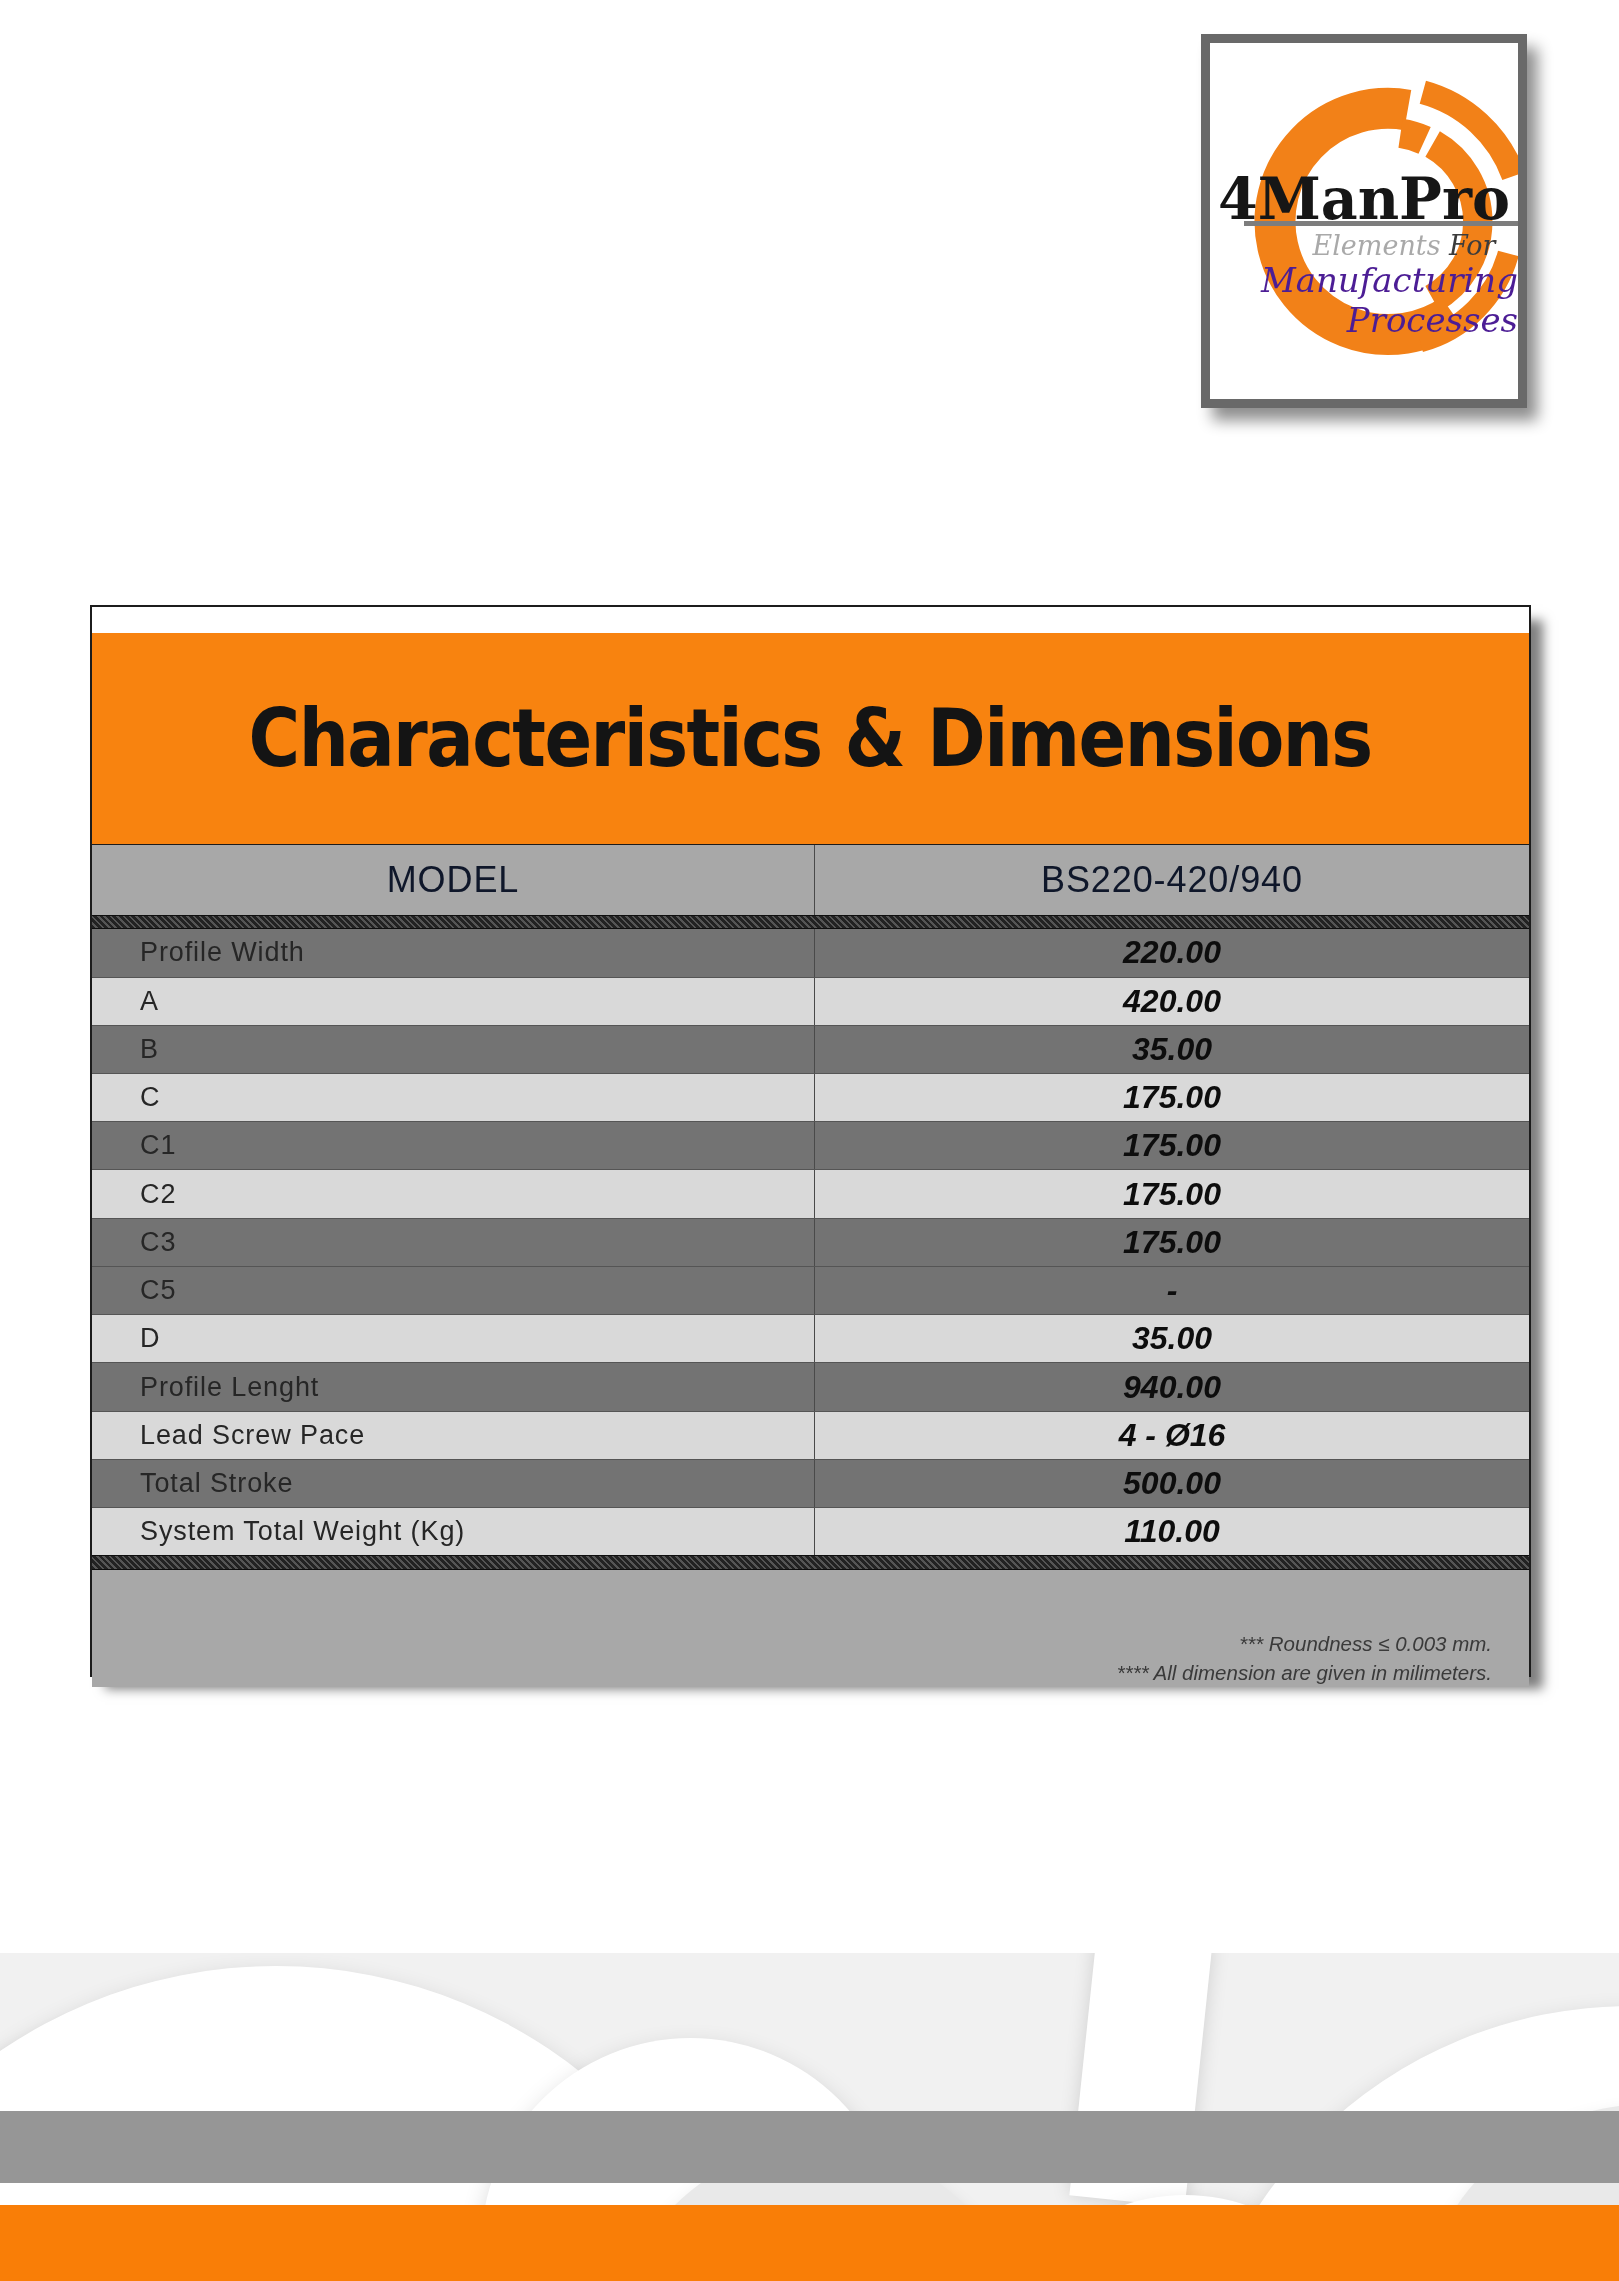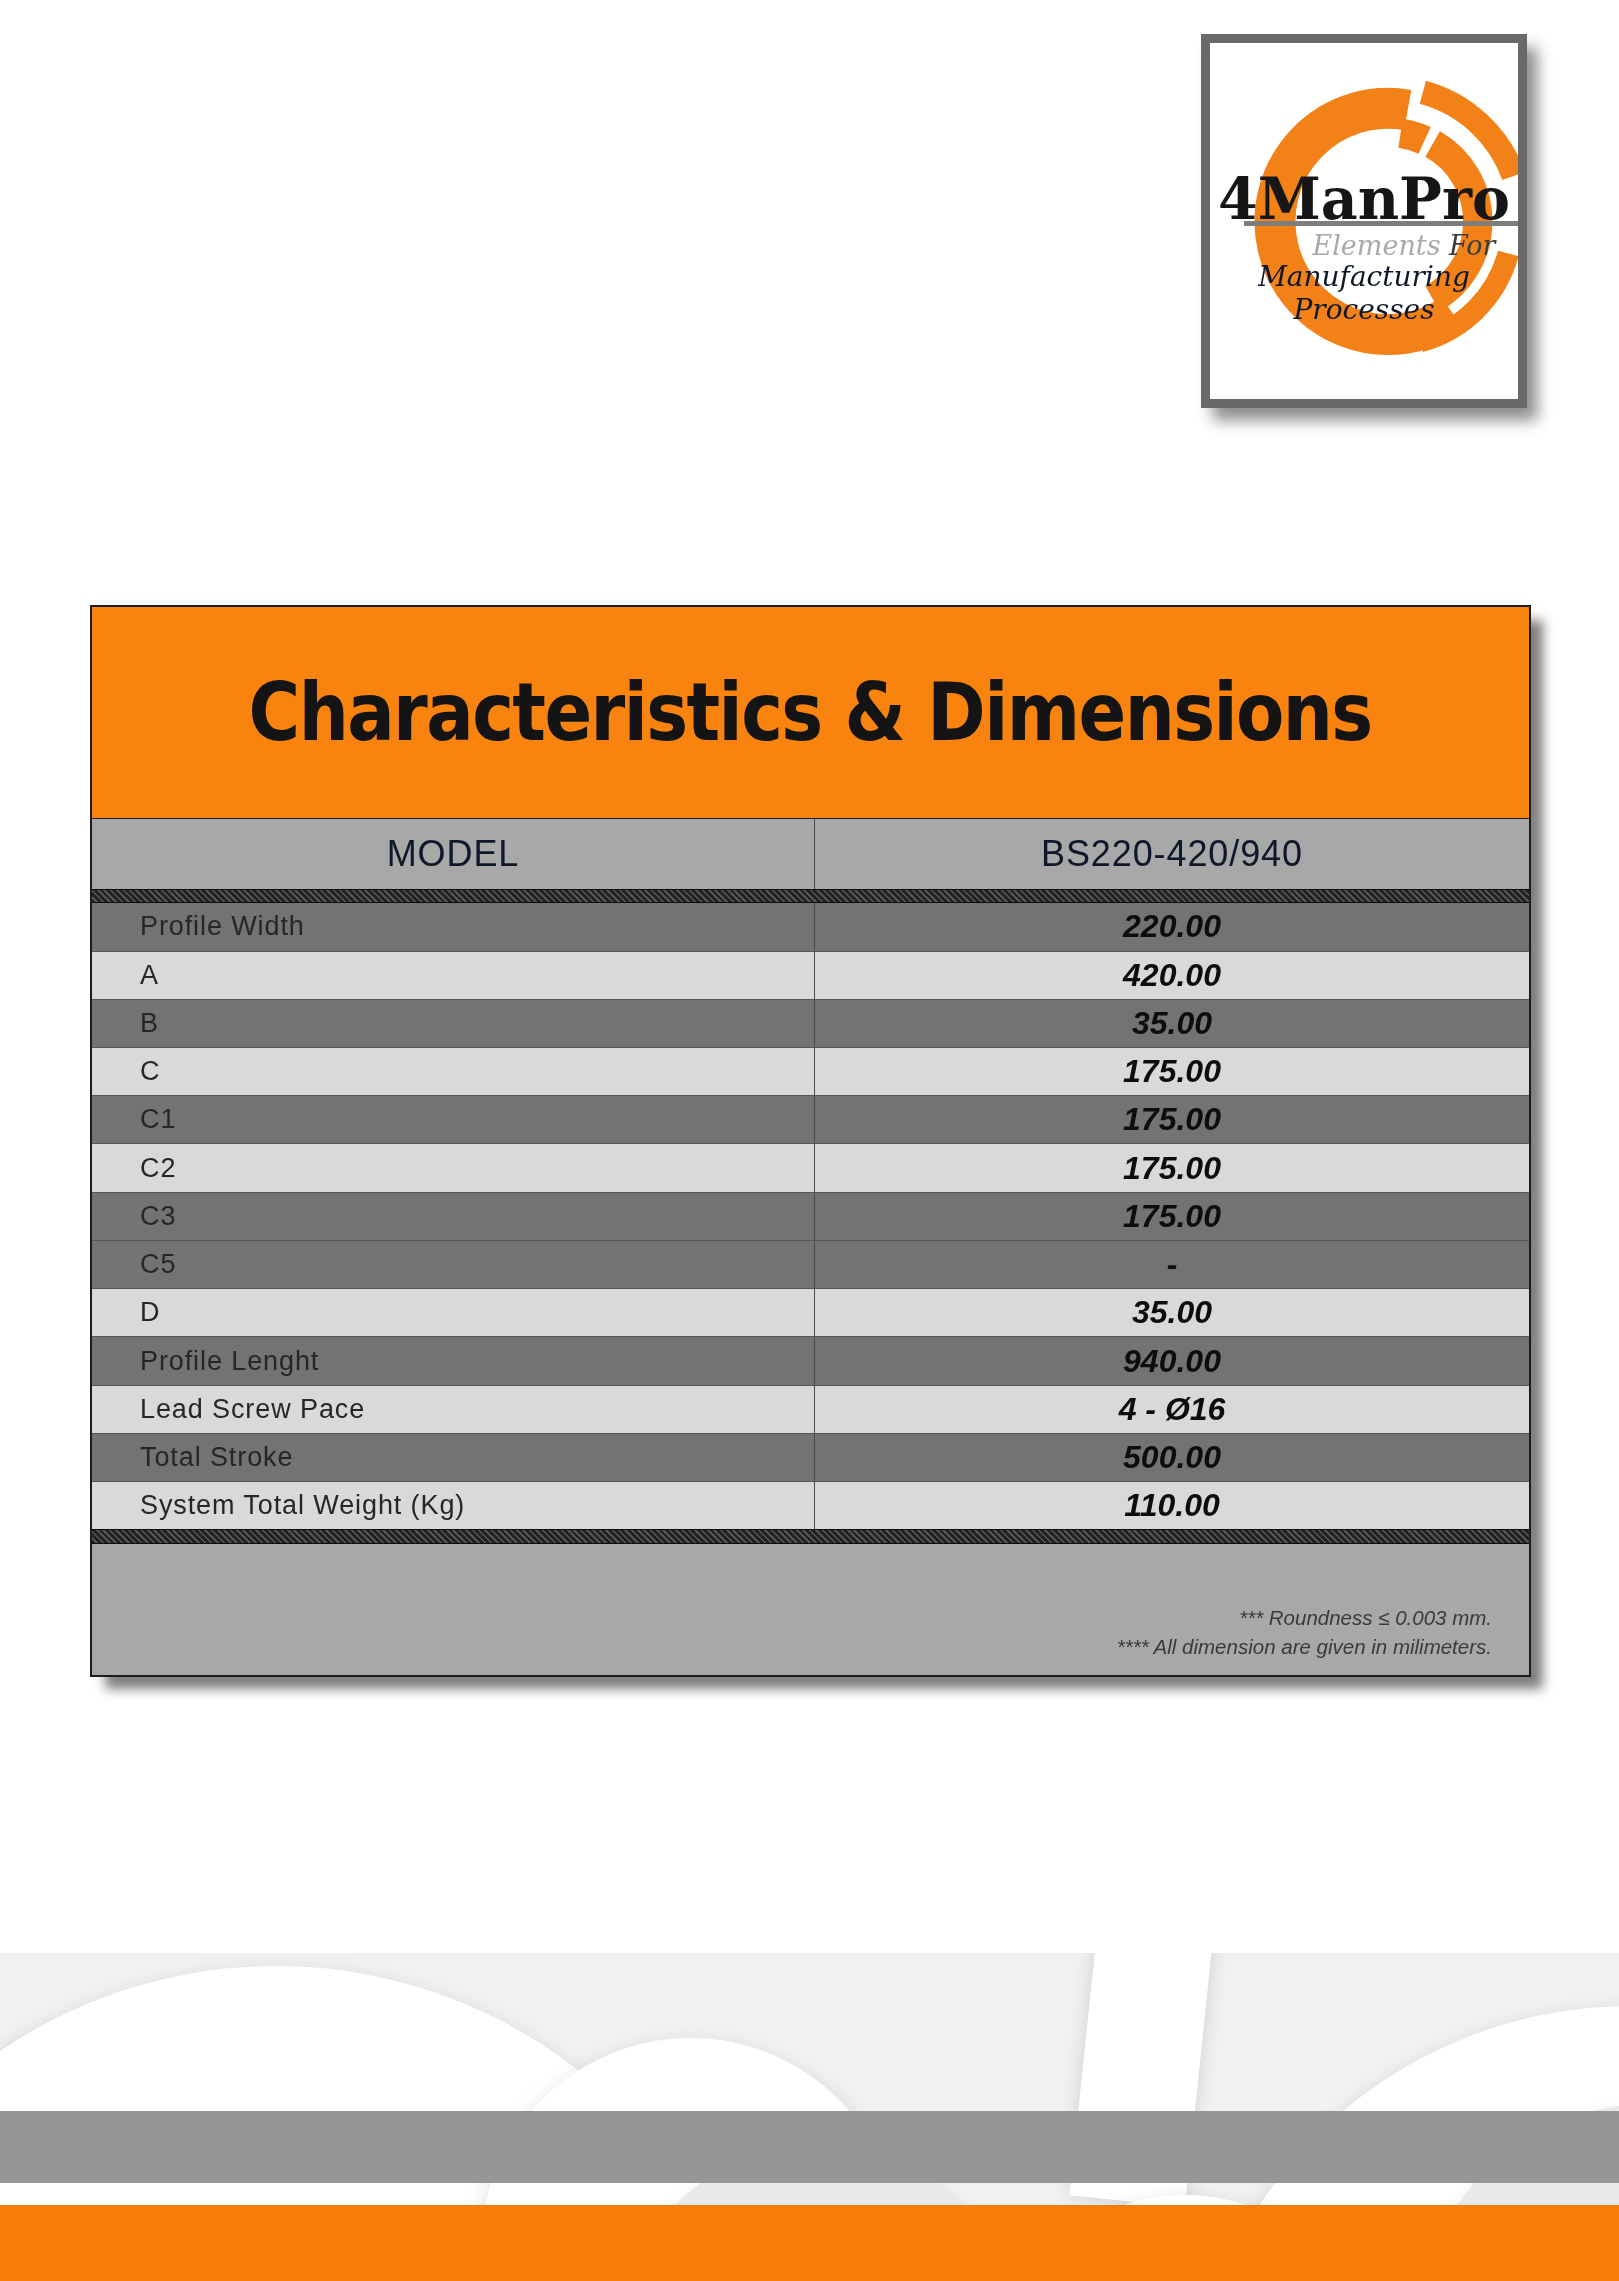--- a/index.html
+++ b/index.html
@@ -20,33 +20,33 @@
     font-family:"DejaVu Serif",serif;font-weight:bold;font-size:57px;line-height:52px;
     color:#161616;letter-spacing:0px;
   }
   .logo-rule{position:absolute;left:34px;top:178px;width:294px;height:4.5px;background:#7d7d7d;}
   .logo-tagline1{
     position:absolute;left:0;top:187px;width:100%;text-align:center;
     font-family:"DejaVu Serif",serif;font-style:italic;font-size:27px;color:#3c3c3c;margin-left:40px;
   }
   .logo-tagline1 .tl-light{color:#a9a9a9;}
   .logo-tagline2{
-    position:absolute;left:0;top:217px;width:100%;text-align:center;
-    font-family:"DejaVu Serif",serif;font-style:italic;font-size:28px;color:#0f172a;
+    position:absolute;left:0;top:217px;width:100%;text-align:right;
+    font-family:"DejaVu Serif",serif;font-style:italic;font-size:34px;color:#4c1d95;
   }
   
   .spec-table{
     position:absolute;left:90px;top:605px;width:1441px;height:1072px;
     border:2.7px solid #1c1c1c;box-sizing:border-box;background:#ffffff;
     box-shadow:13.4px 13.4px 10.7px -1.8px rgba(0,0,0,0.5);
     display:flex;flex-direction:column;
   }
   .title-bar{
     height:212px;flex:0 0 auto;background:#F8830F;border-bottom:1.8px solid #1c1c1c;
-    display:flex;align-items:center;justify-content:center;box-sizing:border-box;
+    display:flex;align-items:center;justify-content:center;box-sizing:border-box;margin-top:26px;
   }
   .title-bar h1{
     margin:0;font-family:"DejaVu Sans",sans-serif;font-weight:800;font-size:80px;
     color:#141414;letter-spacing:-1.8px;transform:scaleX(0.88);transform-origin:center;
     white-space:nowrap;
   }
   .model-row{
     height:70px;flex:0 0 auto;background:#a8a8a8;display:flex;align-items:stretch;
     box-sizing:border-box;
   }

